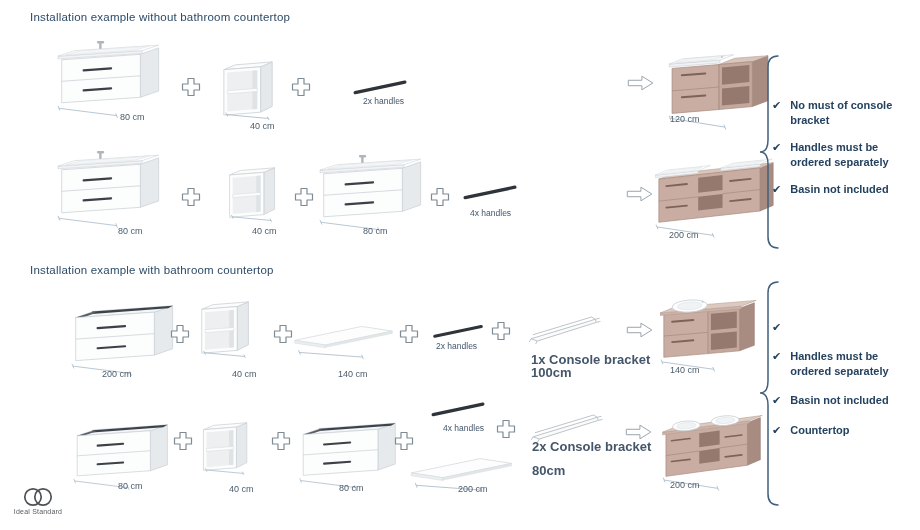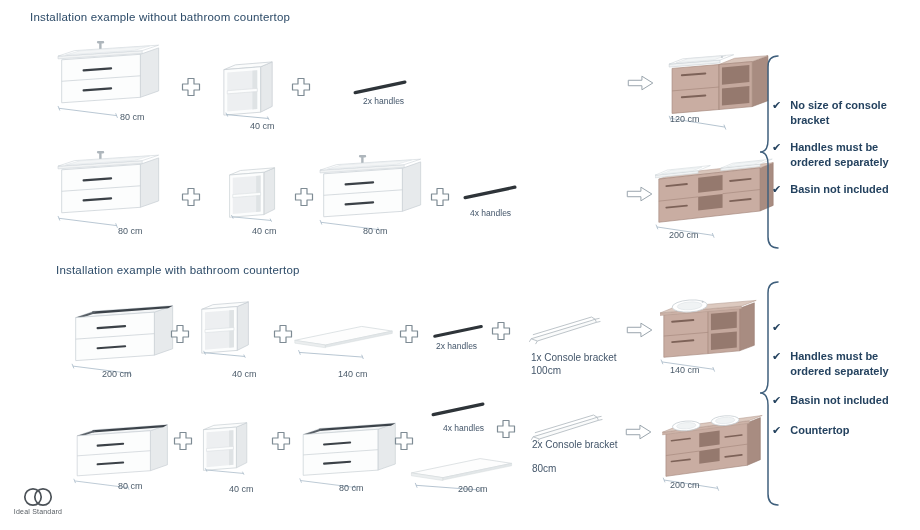--- a/index.html
+++ b/index.html
@@ -2,21 +2,21 @@
 <html><head>
 <meta charset="utf-8">
 <style>
   html,body{margin:0;padding:0;background:#fff;}
   #canvas{position:relative;width:920px;height:530px;background:#ffffff;overflow:hidden;
           font-family:"Liberation Sans", sans-serif;border-radius:30px;}
   .abs{position:absolute;}
   .title{font-size:11.5px;color:#2c4a67;letter-spacing:.2px;}
   .dim{font-size:9px;color:#4b5b6a;white-space:nowrap;text-align:right;}
   .lbl{font-size:8.5px;color:#44566a;white-space:nowrap;text-align:center;}
-  .lbl2{font-size:10px;color:#44566a;white-space:nowrap;}
+  .lbl2{font-size:13px;color:#44566a;white-space:nowrap;font-weight:bold;}
   .notes{display:flex;flex-direction:column;width:142px;}
   .note{display:flex;gap:9px;align-items:flex-start;}
   .note .check{font-size:11px;color:#24425f;line-height:1.3;}
   .note .ntext{font-size:11px;font-weight:700;color:#24425f;line-height:1.32;width:120px;}
   .brand{font-size:7px;color:#565c62;letter-spacing:.2px;}
   svg{display:block;}
 </style>
 </head>
 <body>
 
@@ -300,33 +300,33 @@
     </svg>
   <div class="abs dim" style="left:669px;top:230px;">200 cm</div>
 
   <svg class="abs" style="left:757px;top:54px;" width="26" height="196">
     <path d="M21,2 Q11,2 11,13 L11,86 Q11,98 3,98 Q11,98 11,110 L11,183 Q11,194 21,194" fill="none" stroke="#3f5f7c" stroke-width="1.5" stroke-linecap="round"></path>
   </svg>
 
   <div class="abs notes" style="left:772px;top:98px;gap:13px;">
     <div class="note">
       <span class="check">✔</span>
-      <span class="ntext">No size of console bracket</span>
+      <span class="ntext">No must of console bracket</span>
     </div>
     <div class="note">
       <span class="check">✔</span>
       <span class="ntext">Handles must be ordered separately</span>
     </div>
     <div class="note">
       <span class="check">✔</span>
       <span class="ntext">Basin not included</span>
     </div>
   </div>
 
-  <div class="abs title" style="left:30px;top:264px;margin-left:26px;">Installation example with bathroom countertop</div>
+  <div class="abs title" style="left:30px;top:264px;">Installation example with bathroom countertop</div>
 
   <svg class="abs" style="left:70px;top:292px;" width="112" height="86" viewBox="0 0 122 94">
       <use href="#sym-cabinet-open"></use>
     </svg>
   <div class="abs dim" style="left:102px;top:369px;">200 cm</div>
 
   <svg class="abs" style="left:170px;top:324px;" width="20" height="20">
       <use href="#sym-plus"></use>
     </svg>
 

